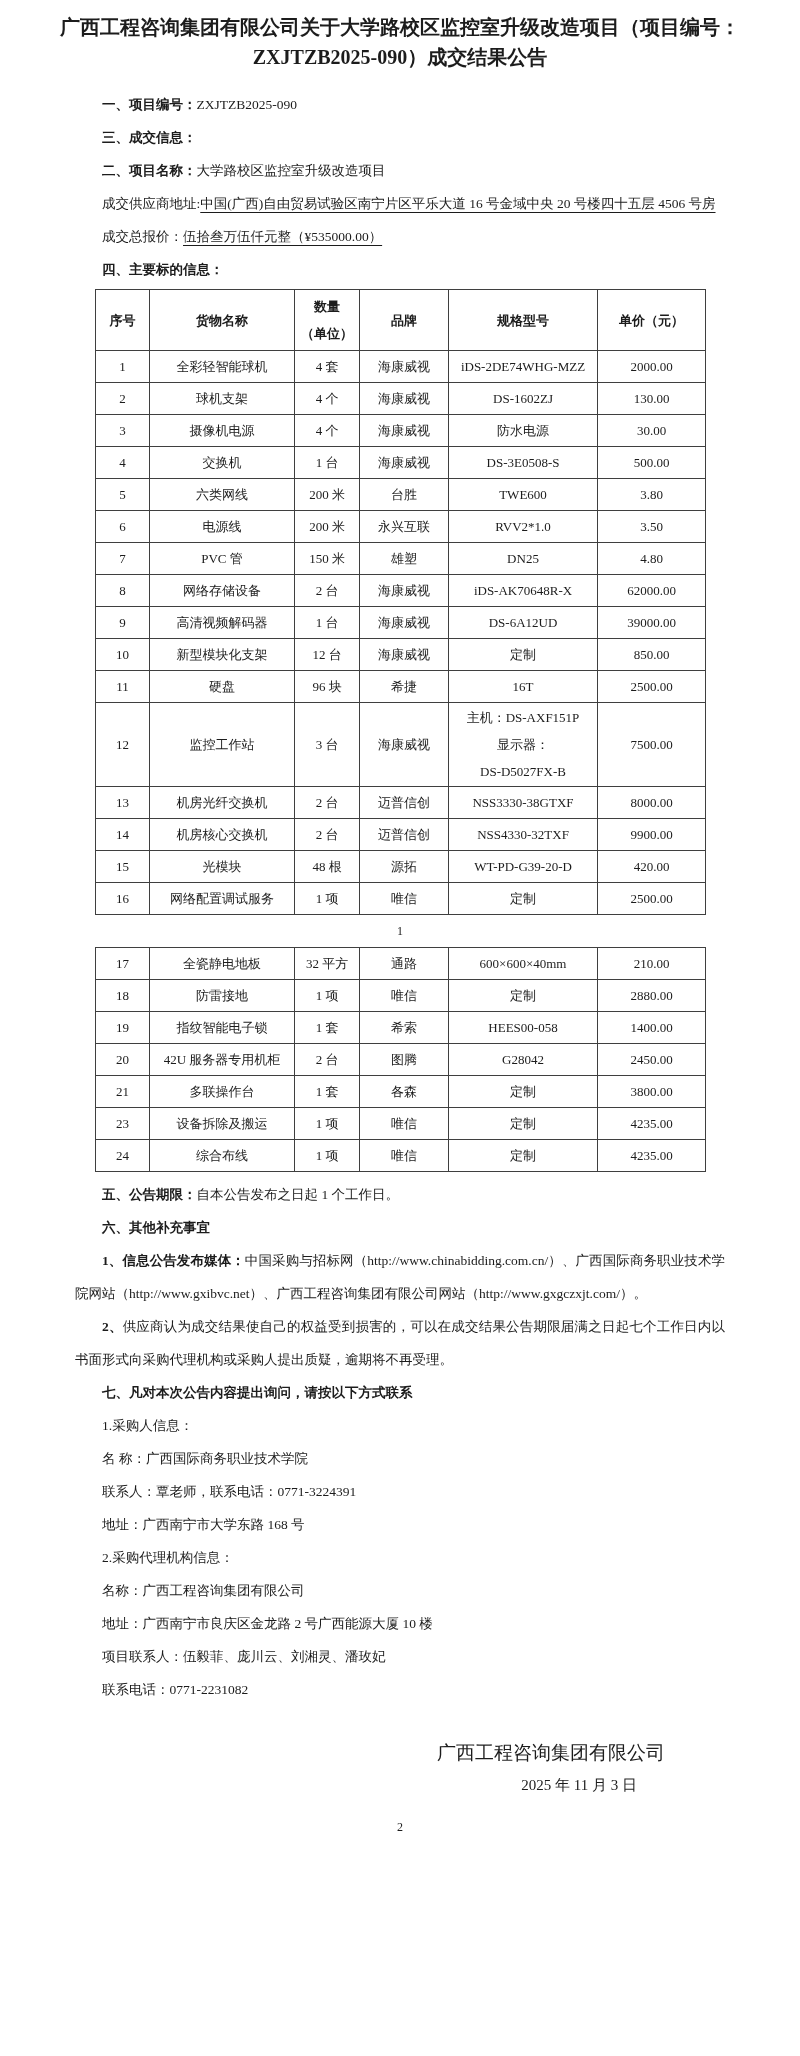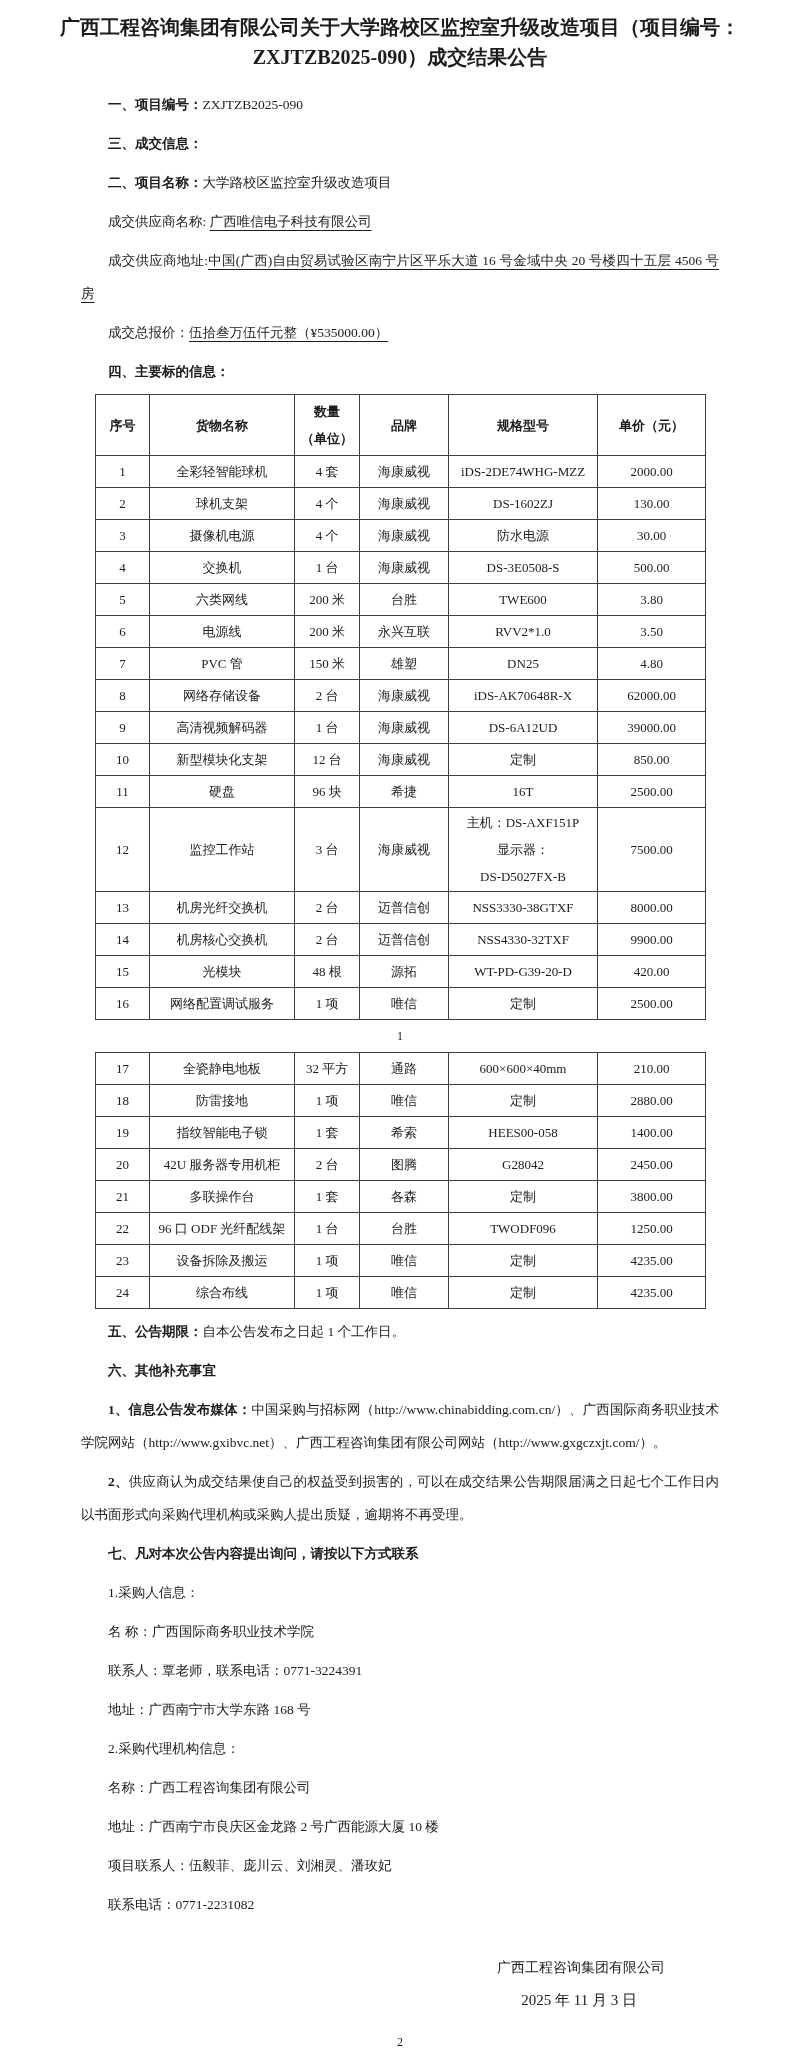--- a/index.html
+++ b/index.html
@@ -7,55 +7,54 @@
     width:800px; height:2056px; background:#ffffff;
     font-family:"Liberation Serif","DejaVu Serif",serif;
     color:#1c1c1c;
   }
   .page { padding:12px 75px 0 75px; box-sizing:border-box; }
   .doc-title {
     font-size:20px; line-height:30px; font-weight:bold; text-align:center;
     margin:0 -22px 16px -22px;
   }
   .para {
-    font-size:13.5px; line-height:33px; margin:6px;
+    font-size:13.5px; line-height:33px; margin:0;
     text-align:justify; text-indent:2em;
   }
   .lbl { font-weight:bold; }
   .ul { text-decoration:underline; text-underline-offset:4px; }
   table.goods {
     border-collapse:collapse; table-layout:fixed; width:610px;
     margin:3px 0 0 20px; font-size:13px;
   }
   .goods th, .goods td {
     border:1px solid #3f3f3f; text-align:center; vertical-align:middle;
     padding:1px 2px; line-height:27px; white-space:pre-line; overflow:hidden;
   }
   .goods th { font-weight:bold; height:58px;border-radius:26px; }
   .goods td { height:29px; }
   .pagenum { text-align:center; font-size:12px; line-height:18px; margin:7px 0; color:#1c1c1c; }
   .sign-block { margin-top:30px; }
-  .sign-org { text-align:right; padding-right:60px; font-size:14px; line-height:33px; }
+  .sign-org { text-align:right; padding-right:60px; font-size:19px; line-height:33px; }
   .sign-date { text-align:right; padding-right:88px; font-size:15px; line-height:33px; }
   .pagenum.last { margin-top:16px; }
 </style>
 </head>
 <body>
 
 <div class="page">
 
   <h1 class="doc-title">广西工程咨询集团有限公司关于大学路校区监控室升级改造项目（项目编号：ZXJTZB2025-090）成交结果公告</h1>
 
   <p class="para"><b class="lbl">一、项目编号：</b><span>ZXJTZB2025-090</span></p>
 
   <p class="para"><b class="lbl">三、成交信息：</b></p>
 
   <p class="para"><b class="lbl">二、项目名称：</b><span>大学路校区监控室升级改造项目</span></p>
 
-  <p class="para"><span>成交供应商名称: </span><span class="ul">广西唯信电子科技有限公司</span></p>
 
   <p class="para"><span>成交供应商地址:</span><span class="ul">中国(广西)自由贸易试验区南宁片区平乐大道 16 号金域中央 20 号楼四十五层 4506 号房</span></p>
 
   <p class="para"><span>成交总报价：</span><span class="ul">伍拾叁万伍仟元整（¥535000.00）</span></p>
 
   <p class="para"><b class="lbl">四、主要标的信息：</b></p>
 
   <table class="goods">
     <colgroup>
       <col style="width:54px">
@@ -256,28 +255,20 @@
         </tr>
         <tr>
           <td>21</td>
           <td>多联操作台</td>
           <td>1 套</td>
           <td>各森</td>
           <td>定制</td>
           <td>3800.00</td>
         </tr>
         <tr>
-          <td>22</td>
-          <td>96 口 ODF 光纤配线架</td>
-          <td>1 台</td>
-          <td>台胜</td>
-          <td>TWODF096</td>
-          <td>1250.00</td>
-        </tr>
-        <tr>
           <td>23</td>
           <td>设备拆除及搬运</td>
           <td>1 项</td>
           <td>唯信</td>
           <td>定制</td>
           <td>4235.00</td>
         </tr>
         <tr>
           <td>24</td>
           <td>综合布线</td>

